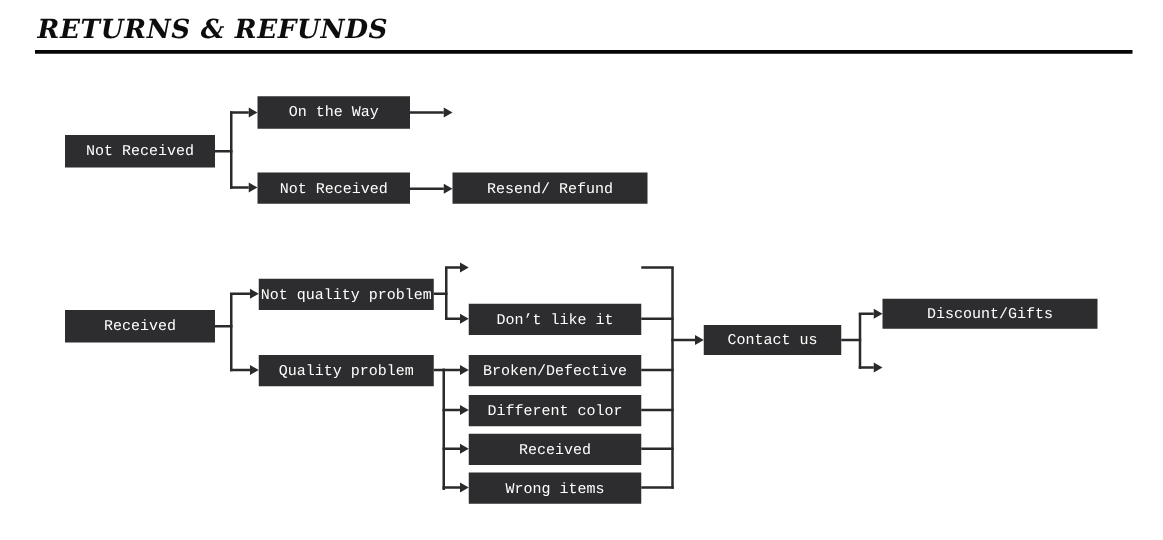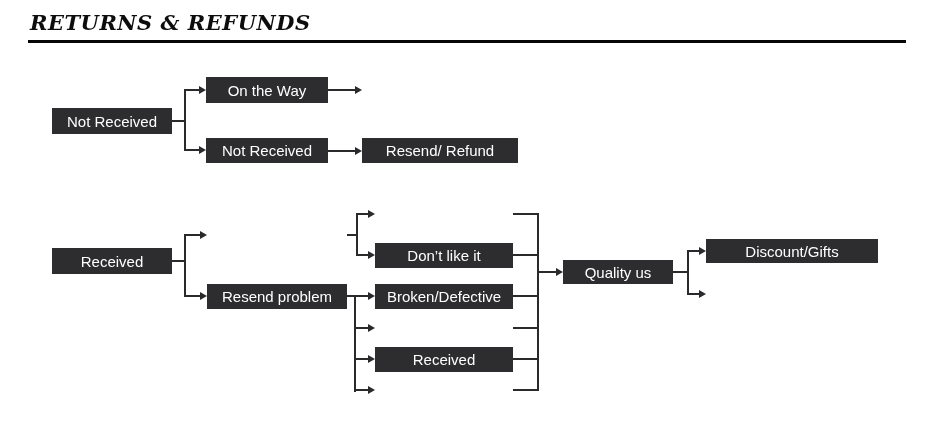--- a/index.html
+++ b/index.html
@@ -11,21 +11,21 @@
   .title{
     position:absolute;left:30px;top:10px;margin:0;
     font-family:"DejaVu Serif","Liberation Serif",serif;
     font-style:italic;font-weight:bold;font-size:21px;letter-spacing:.5px;
     color:var(--title);white-space:nowrap;
   }
   .rule{position:absolute;left:28px;top:40px;width:878px;height:3px;background:var(--rule);}
   .node{
     position:absolute;background:var(--node-bg);color:var(--node-text);
     display:flex;align-items:center;justify-content:center;
-    font-size:15px;line-height:1;white-space:nowrap;box-sizing:border-box;
+    font-size:12px;line-height:1;white-space:nowrap;box-sizing:border-box;font-family:Liberation Mono, monospace;
   }
   .hline{position:absolute;height:2px;background:var(--line);}
   .vline{position:absolute;width:2px;background:var(--line);}
   .arr{
     position:absolute;width:0;height:0;
     border-top:4px solid transparent;border-bottom:4px solid transparent;
     border-left:7px solid var(--line);
   }
 </style>
 </head>
@@ -48,27 +48,30 @@
     <div class="arr" style="left:199px;top:86px"></div>
     <div class="hline" style="left:184px;top:149px;width:15px"></div>
     <div class="arr" style="left:199px;top:146px"></div>
     <div class="hline" style="left:328px;top:89px;width:27px"></div>
     <div class="arr" style="left:355px;top:86px"></div>
     <div class="hline" style="left:328px;top:150px;width:27px"></div>
     <div class="arr" style="left:355px;top:147px"></div>
   </div>
 
   <div class="node" style="left:52px;top:248px;width:120px;height:26px">Received</div>
-  <div class="node" style="left:207px;top:284px;width:140px;height:25px">Resend problem</div>
+  <div class="node" style="left:207px;top:223px;width:140px;height:25px">Not quality problem</div>
+  <div class="node" style="left:207px;top:284px;width:140px;height:25px">Quality problem</div>
 
   <div class="node" style="left:375px;top:243px;width:138px;height:25px">Don’t like it</div>
   <div class="node" style="left:375px;top:284px;width:138px;height:25px">Broken/Defective</div>
+  <div class="node" style="left:375px;top:316px;width:138px;height:25px">Different color</div>
   <div class="node" style="left:375px;top:347px;width:138px;height:25px">Received</div>
+  <div class="node" style="left:375px;top:378px;width:138px;height:25px">Wrong items</div>
 
-  <div class="node" style="left:563px;top:260px;width:110px;height:24px">Quality us</div>
+  <div class="node" style="left:563px;top:260px;width:110px;height:24px">Contact us</div>
   <div class="node" style="left:706px;top:239px;width:172px;height:24px">Discount/Gifts</div>
 
   <div>
 
     <div class="hline" style="left:172px;top:260px;width:14px"></div>
     <div class="vline" style="left:184px;top:235px;height:62px"></div>
     <div class="hline" style="left:184px;top:234px;width:16px"></div>
     <div class="arr" style="left:200px;top:231px"></div>
     <div class="hline" style="left:184px;top:295px;width:16px"></div>
     <div class="arr" style="left:200px;top:292px"></div>

